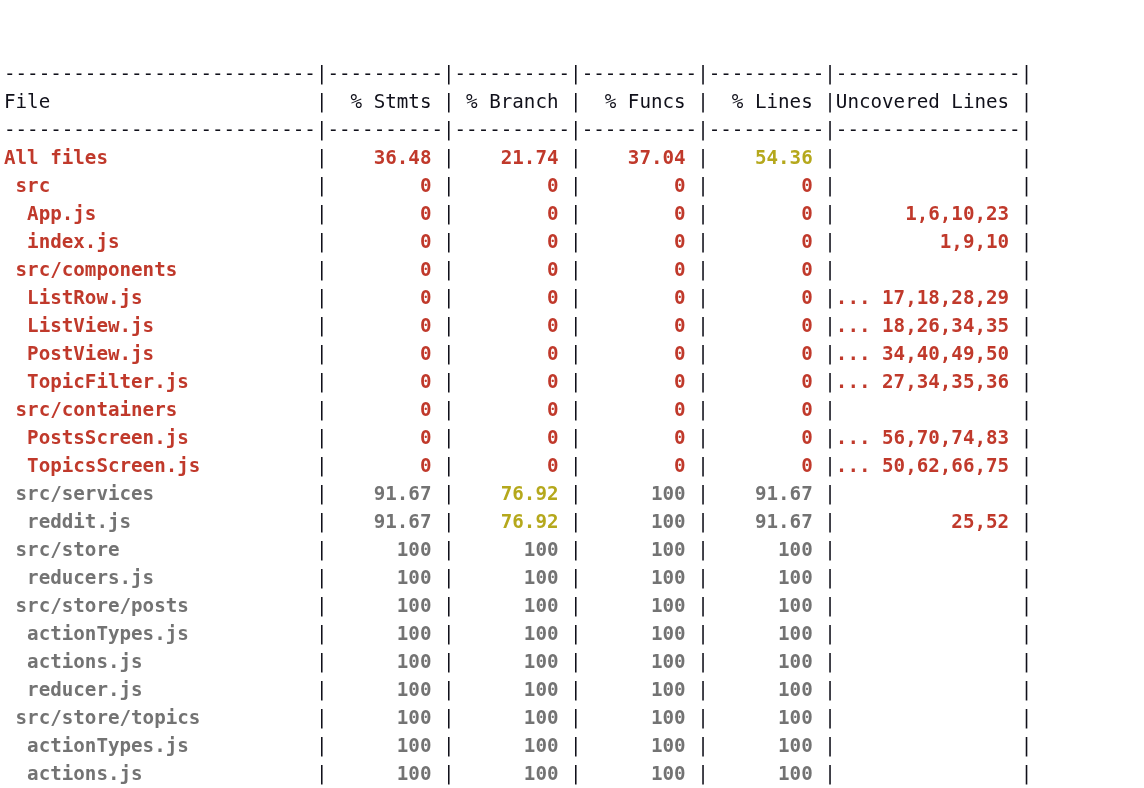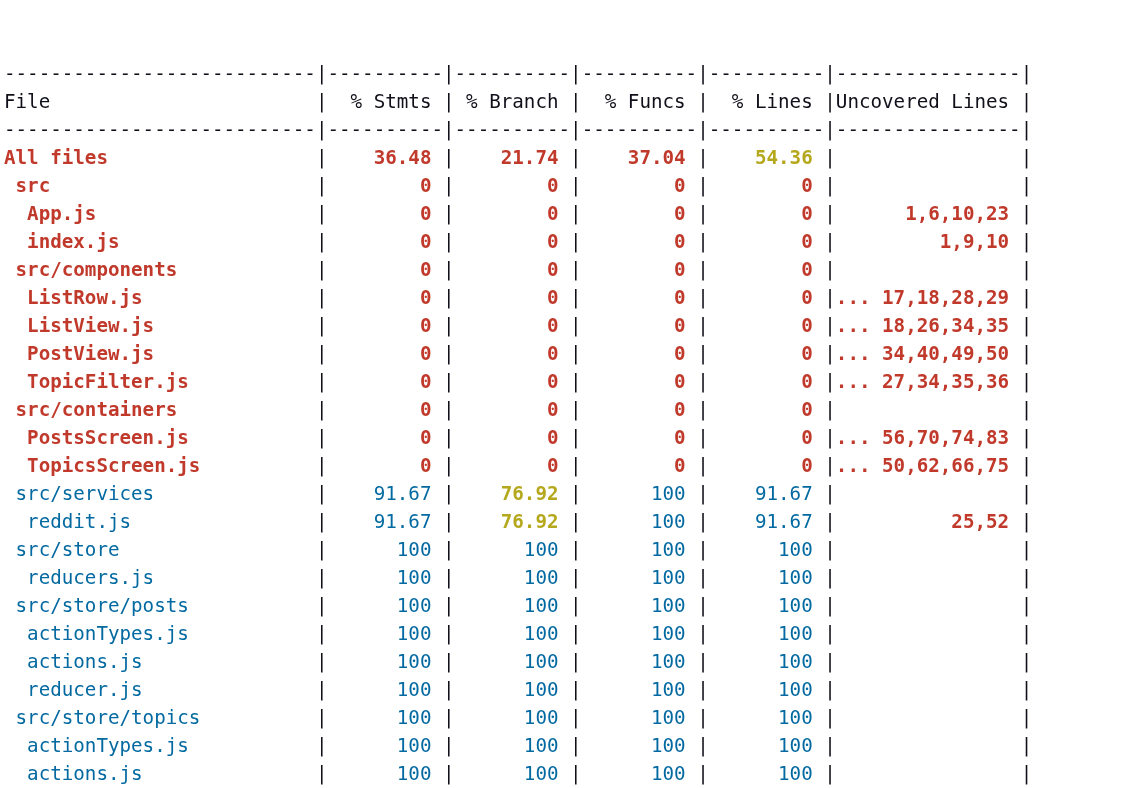--- a/index.html
+++ b/index.html
@@ -30,21 +30,21 @@
     height: 28px;
     white-space: pre;
     font-size: 19.2px;
     line-height: 28px;
   }
   .rule      { color: #10101a; font-weight: normal; }
   .pipe      { color: #10101a; font-weight: normal; }
   .hdr       { color: #10101a; font-weight: normal; text-align: center; }
   .low       { color: #c0392b; font-weight: bold; }
   .medium    { color: #b5a81c; font-weight: bold; text-align: right; }
-  .high      { color: #0369a1; font-weight: normal; }
+  .high      { color: #737373; font-weight: bold; }
   .plain     { color: #10101a; font-weight: normal; }
 </style>
 </head>
 <body>
 
 <div id="terminal">
   <div id="report-body"><div class="line"><span class="rule">---------------------------</span><span class="pipe">|</span><span class="rule">----------</span><span class="pipe">|</span><span class="rule">----------</span><span class="pipe">|</span><span class="rule">----------</span><span class="pipe">|</span><span class="rule">----------</span><span class="pipe">|</span><span class="rule">----------------</span><span class="pipe">|</span></div><div class="line"><span class="hdr">File                       </span><span class="pipe">|</span><span class="hdr">  % Stmts </span><span class="pipe">|</span><span class="hdr"> % Branch </span><span class="pipe">|</span><span class="hdr">  % Funcs </span><span class="pipe">|</span><span class="hdr">  % Lines </span><span class="pipe">|</span><span class="hdr">Uncovered Lines </span><span class="pipe">|</span></div><div class="line"><span class="rule">---------------------------</span><span class="pipe">|</span><span class="rule">----------</span><span class="pipe">|</span><span class="rule">----------</span><span class="pipe">|</span><span class="rule">----------</span><span class="pipe">|</span><span class="rule">----------</span><span class="pipe">|</span><span class="rule">----------------</span><span class="pipe">|</span></div><div class="line"><span class="low">All files                  </span><span class="pipe">|</span><span class="low">    36.48 </span><span class="pipe">|</span><span class="low">    21.74 </span><span class="pipe">|</span><span class="low">    37.04 </span><span class="pipe">|</span><span class="medium">    54.36 </span><span class="pipe">|</span><span class="plain">                </span><span class="pipe">|</span></div><div class="line"><span class="low"> src                       </span><span class="pipe">|</span><span class="low">        0 </span><span class="pipe">|</span><span class="low">        0 </span><span class="pipe">|</span><span class="low">        0 </span><span class="pipe">|</span><span class="low">        0 </span><span class="pipe">|</span><span class="plain">                </span><span class="pipe">|</span></div><div class="line"><span class="low">  App.js                   </span><span class="pipe">|</span><span class="low">        0 </span><span class="pipe">|</span><span class="low">        0 </span><span class="pipe">|</span><span class="low">        0 </span><span class="pipe">|</span><span class="low">        0 </span><span class="pipe">|</span><span class="low">      1,6,10,23 </span><span class="pipe">|</span></div><div class="line"><span class="low">  index.js                 </span><span class="pipe">|</span><span class="low">        0 </span><span class="pipe">|</span><span class="low">        0 </span><span class="pipe">|</span><span class="low">        0 </span><span class="pipe">|</span><span class="low">        0 </span><span class="pipe">|</span><span class="low">         1,9,10 </span><span class="pipe">|</span></div><div class="line"><span class="low"> src/components            </span><span class="pipe">|</span><span class="low">        0 </span><span class="pipe">|</span><span class="low">        0 </span><span class="pipe">|</span><span class="low">        0 </span><span class="pipe">|</span><span class="low">        0 </span><span class="pipe">|</span><span class="plain">                </span><span class="pipe">|</span></div><div class="line"><span class="low">  ListRow.js               </span><span class="pipe">|</span><span class="low">        0 </span><span class="pipe">|</span><span class="low">        0 </span><span class="pipe">|</span><span class="low">        0 </span><span class="pipe">|</span><span class="low">        0 </span><span class="pipe">|</span><span class="low">... 17,18,28,29 </span><span class="pipe">|</span></div><div class="line"><span class="low">  ListView.js              </span><span class="pipe">|</span><span class="low">        0 </span><span class="pipe">|</span><span class="low">        0 </span><span class="pipe">|</span><span class="low">        0 </span><span class="pipe">|</span><span class="low">        0 </span><span class="pipe">|</span><span class="low">... 18,26,34,35 </span><span class="pipe">|</span></div><div class="line"><span class="low">  PostView.js              </span><span class="pipe">|</span><span class="low">        0 </span><span class="pipe">|</span><span class="low">        0 </span><span class="pipe">|</span><span class="low">        0 </span><span class="pipe">|</span><span class="low">        0 </span><span class="pipe">|</span><span class="low">... 34,40,49,50 </span><span class="pipe">|</span></div><div class="line"><span class="low">  TopicFilter.js           </span><span class="pipe">|</span><span class="low">        0 </span><span class="pipe">|</span><span class="low">        0 </span><span class="pipe">|</span><span class="low">        0 </span><span class="pipe">|</span><span class="low">        0 </span><span class="pipe">|</span><span class="low">... 27,34,35,36 </span><span class="pipe">|</span></div><div class="line"><span class="low"> src/containers            </span><span class="pipe">|</span><span class="low">        0 </span><span class="pipe">|</span><span class="low">        0 </span><span class="pipe">|</span><span class="low">        0 </span><span class="pipe">|</span><span class="low">        0 </span><span class="pipe">|</span><span class="plain">                </span><span class="pipe">|</span></div><div class="line"><span class="low">  PostsScreen.js           </span><span class="pipe">|</span><span class="low">        0 </span><span class="pipe">|</span><span class="low">        0 </span><span class="pipe">|</span><span class="low">        0 </span><span class="pipe">|</span><span class="low">        0 </span><span class="pipe">|</span><span class="low">... 56,70,74,83 </span><span class="pipe">|</span></div><div class="line"><span class="low">  TopicsScreen.js          </span><span class="pipe">|</span><span class="low">        0 </span><span class="pipe">|</span><span class="low">        0 </span><span class="pipe">|</span><span class="low">        0 </span><span class="pipe">|</span><span class="low">        0 </span><span class="pipe">|</span><span class="low">... 50,62,66,75 </span><span class="pipe">|</span></div><div class="line"><span class="high"> src/services              </span><span class="pipe">|</span><span class="high">    91.67 </span><span class="pipe">|</span><span class="medium">    76.92 </span><span class="pipe">|</span><span class="high">      100 </span><span class="pipe">|</span><span class="high">    91.67 </span><span class="pipe">|</span><span class="plain">                </span><span class="pipe">|</span></div><div class="line"><span class="high">  reddit.js                </span><span class="pipe">|</span><span class="high">    91.67 </span><span class="pipe">|</span><span class="medium">    76.92 </span><span class="pipe">|</span><span class="high">      100 </span><span class="pipe">|</span><span class="high">    91.67 </span><span class="pipe">|</span><span class="low">          25,52 </span><span class="pipe">|</span></div><div class="line"><span class="high"> src/store                 </span><span class="pipe">|</span><span class="high">      100 </span><span class="pipe">|</span><span class="high">      100 </span><span class="pipe">|</span><span class="high">      100 </span><span class="pipe">|</span><span class="high">      100 </span><span class="pipe">|</span><span class="plain">                </span><span class="pipe">|</span></div><div class="line"><span class="high">  reducers.js              </span><span class="pipe">|</span><span class="high">      100 </span><span class="pipe">|</span><span class="high">      100 </span><span class="pipe">|</span><span class="high">      100 </span><span class="pipe">|</span><span class="high">      100 </span><span class="pipe">|</span><span class="plain">                </span><span class="pipe">|</span></div><div class="line"><span class="high"> src/store/posts           </span><span class="pipe">|</span><span class="high">      100 </span><span class="pipe">|</span><span class="high">      100 </span><span class="pipe">|</span><span class="high">      100 </span><span class="pipe">|</span><span class="high">      100 </span><span class="pipe">|</span><span class="plain">                </span><span class="pipe">|</span></div><div class="line"><span class="high">  actionTypes.js           </span><span class="pipe">|</span><span class="high">      100 </span><span class="pipe">|</span><span class="high">      100 </span><span class="pipe">|</span><span class="high">      100 </span><span class="pipe">|</span><span class="high">      100 </span><span class="pipe">|</span><span class="plain">                </span><span class="pipe">|</span></div><div class="line"><span class="high">  actions.js               </span><span class="pipe">|</span><span class="high">      100 </span><span class="pipe">|</span><span class="high">      100 </span><span class="pipe">|</span><span class="high">      100 </span><span class="pipe">|</span><span class="high">      100 </span><span class="pipe">|</span><span class="plain">                </span><span class="pipe">|</span></div><div class="line"><span class="high">  reducer.js               </span><span class="pipe">|</span><span class="high">      100 </span><span class="pipe">|</span><span class="high">      100 </span><span class="pipe">|</span><span class="high">      100 </span><span class="pipe">|</span><span class="high">      100 </span><span class="pipe">|</span><span class="plain">                </span><span class="pipe">|</span></div><div class="line"><span class="high"> src/store/topics          </span><span class="pipe">|</span><span class="high">      100 </span><span class="pipe">|</span><span class="high">      100 </span><span class="pipe">|</span><span class="high">      100 </span><span class="pipe">|</span><span class="high">      100 </span><span class="pipe">|</span><span class="plain">                </span><span class="pipe">|</span></div><div class="line"><span class="high">  actionTypes.js           </span><span class="pipe">|</span><span class="high">      100 </span><span class="pipe">|</span><span class="high">      100 </span><span class="pipe">|</span><span class="high">      100 </span><span class="pipe">|</span><span class="high">      100 </span><span class="pipe">|</span><span class="plain">                </span><span class="pipe">|</span></div><div class="line"><span class="high">  actions.js               </span><span class="pipe">|</span><span class="high">      100 </span><span class="pipe">|</span><span class="high">      100 </span><span class="pipe">|</span><span class="high">      100 </span><span class="pipe">|</span><span class="high">      100 </span><span class="pipe">|</span><span class="plain">                </span><span class="pipe">|</span></div></div>
 </div>
 
 </body></html>

